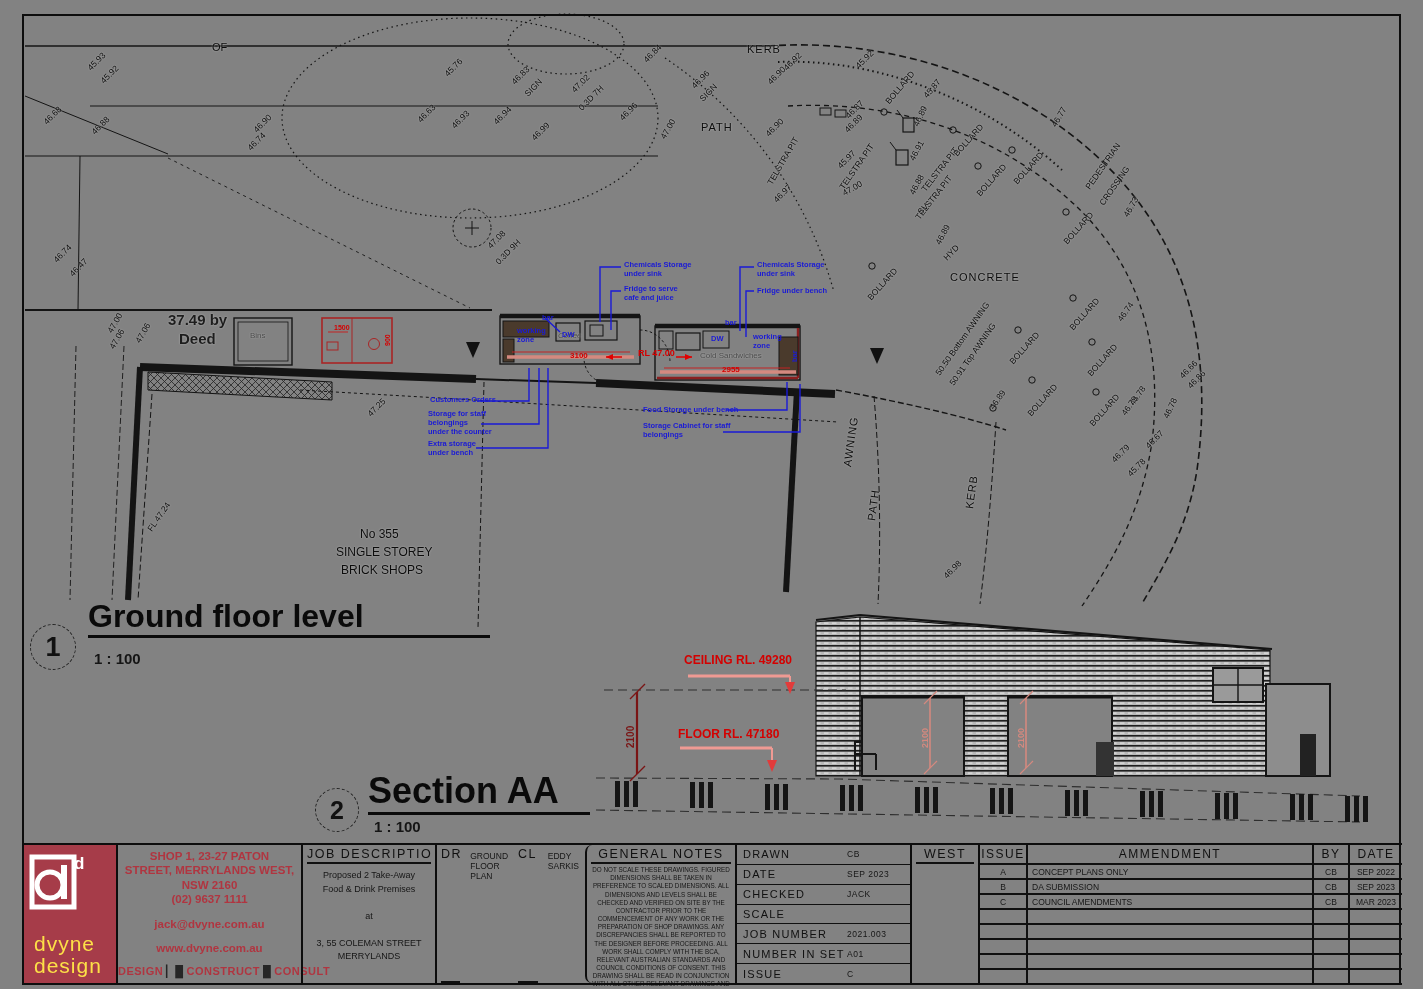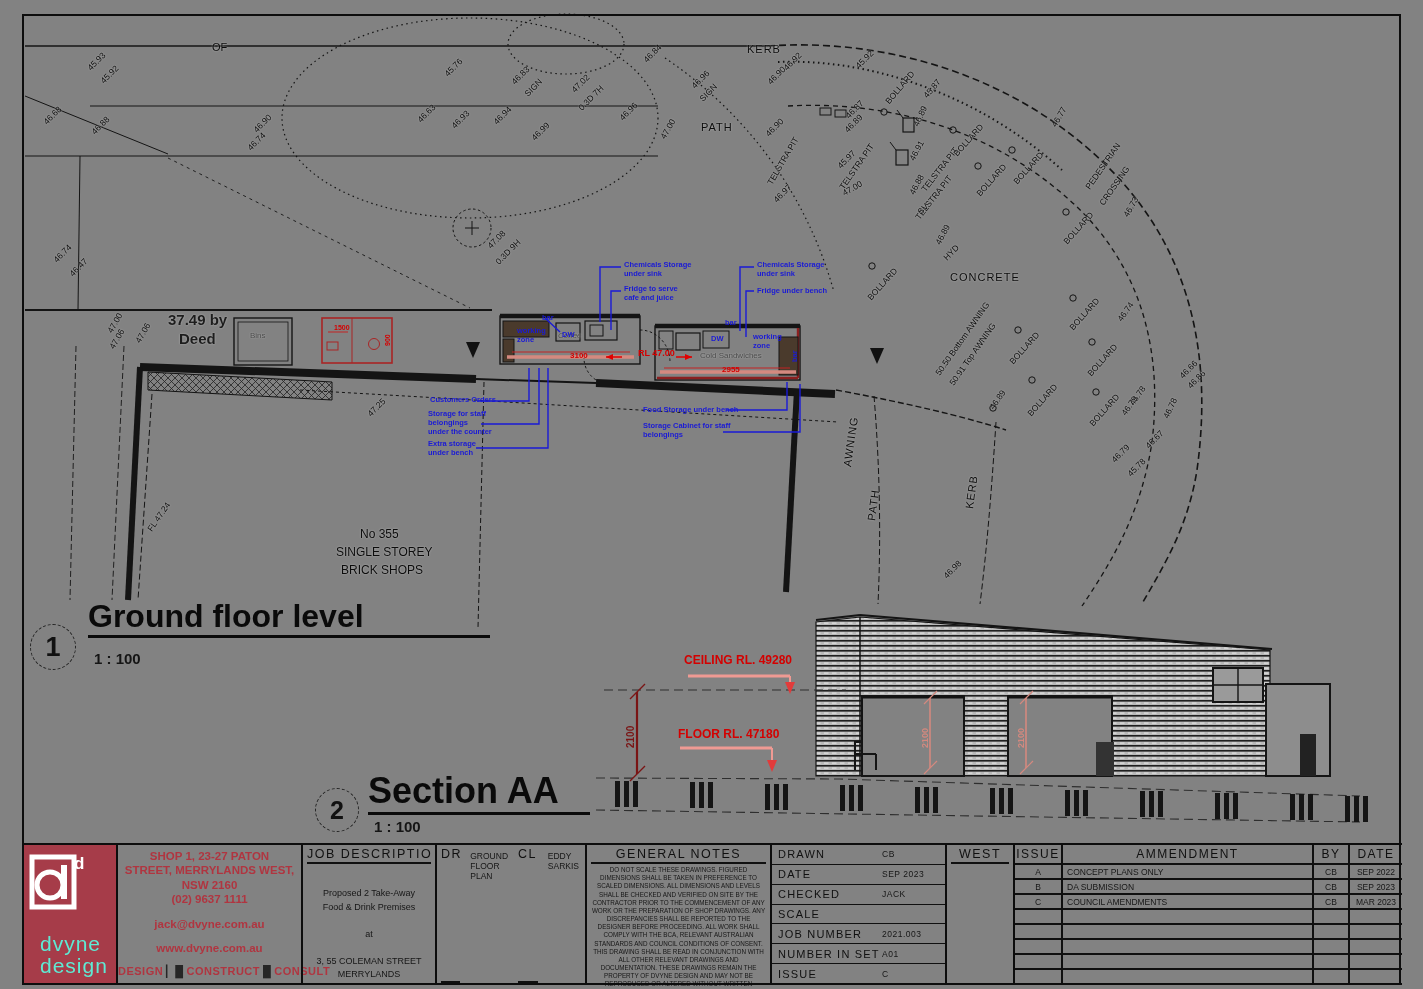--- a/index.html
+++ b/index.html
@@ -24,31 +24,31 @@
   .vt-title{position:absolute;font-weight:bold;color:#0a0a0a;letter-spacing:0;border-bottom:3.5px solid #0a0a0a;}
   .vt-scale{position:absolute;font-size:15px;font-weight:bold;color:#151515;}
   
   #titleblock{position:absolute;left:22px;top:843px;width:1380px;height:142px;box-sizing:border-box;
               border-top:2.5px solid #0d0d0d;border-bottom:2.5px solid #0d0d0d;display:flex;background:#828282;}
   .tb-col{box-sizing:border-box;border-left:2px solid #0d0d0d;position:relative;}
   .tb-col:first-child{border-left:none;}
   .tb-head{font-size:12.5px;letter-spacing:1.5px;color:#101010;text-align:center;padding:2px 0 1px 0;
            border-bottom:2px solid #101010;margin:0 4px;white-space:nowrap;overflow:hidden;}
   #logo-col{width:94px;background:#a63c49;color:#fff;display:flex;flex-direction:column;align-items:flex-start;padding:6px 6px;}
-  .brand{font-size:21px;line-height:1.05;letter-spacing:1px;color:#5eead4;margin-left:12px;}
+  .brand{font-size:21px;line-height:1.05;letter-spacing:1px;color:#fde047;margin-left:6px;}
   #contact-col{width:185px;color:#b03540;text-align:center;font-weight:bold;padding-top:4px;}
   .contact-line{font-size:11.5px;line-height:1.25;}
   .contact-line.em{margin-top:10px;}
   #motto{margin-top:10px;font-size:11px;letter-spacing:.5px;color:#b03540;white-space:nowrap;}
   #motto .sep{color:#262626;margin:0 3px;}
   #jobdesc-col{width:134px;}
-  .jobdesc-body{font-size:9px;text-align:center;white-space:pre-line;line-height:1.5;padding-top:23px;color:#161616;}
+  .jobdesc-body{font-size:9px;text-align:center;white-space:pre-line;line-height:1.5;padding-top:5px;color:#161616;}
   #dt-col{width:150px;display:flex;}
   .dt-value{font-size:8.5px;padding:6px 6px;color:#161616;flex:1;}
-  #notes-col{width:185px;}
+  #notes-col{width:150px;border-radius:7px;}
   .notes-body{font-size:6.3px;line-height:1.3;text-align:center;padding:2px 4px;color:#161616;}
   #meta-col{width:175px;display:flex;flex-direction:column;}
   .meta-row{flex:1;display:flex;align-items:center;border-bottom:1.8px solid #101010;padding:0 6px;}
   .meta-row:last-child{border-bottom:none;}
   .meta-label{width:104px;font-size:11px;letter-spacing:1.2px;color:#101010;white-space:nowrap;}
   .meta-value{font-size:8.5px;letter-spacing:.5px;color:#161616;}
   #north-col{width:68px;}
   #amend-col{flex:1;display:flex;flex-direction:column;}
   .am-row{display:flex;border-bottom:2px solid #101010;}
   .am-row:last-child{border-bottom:none;}

